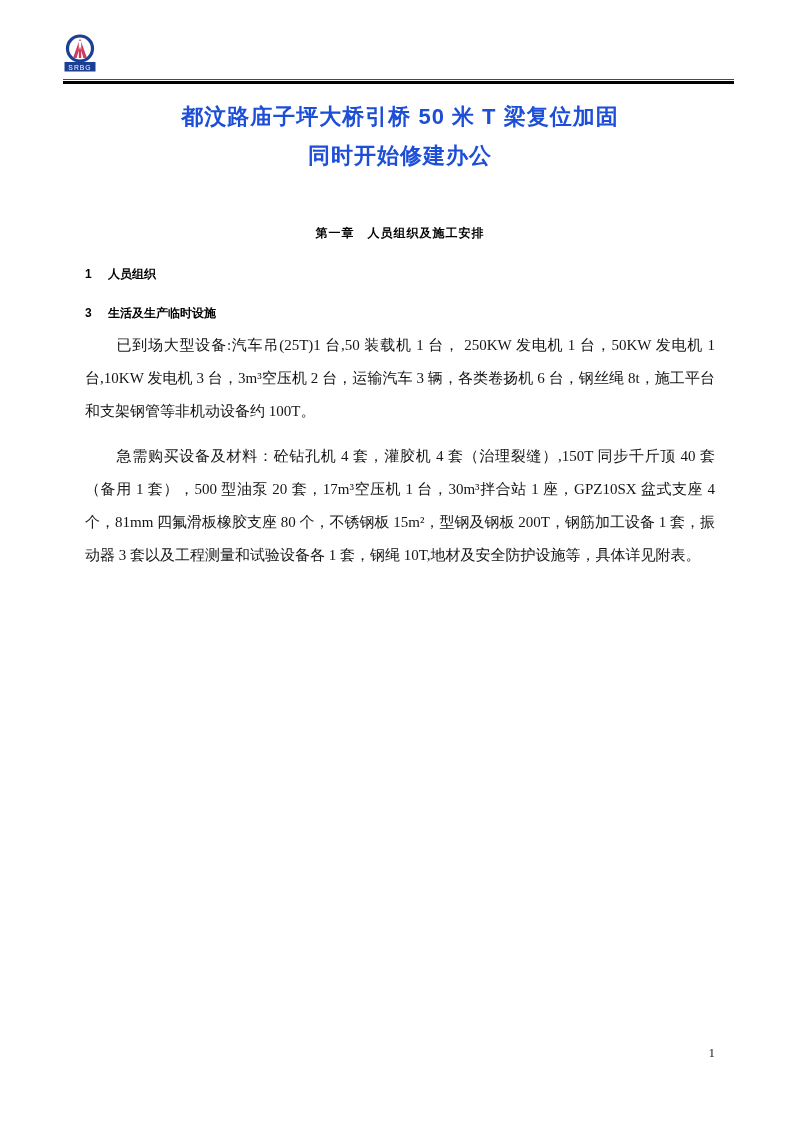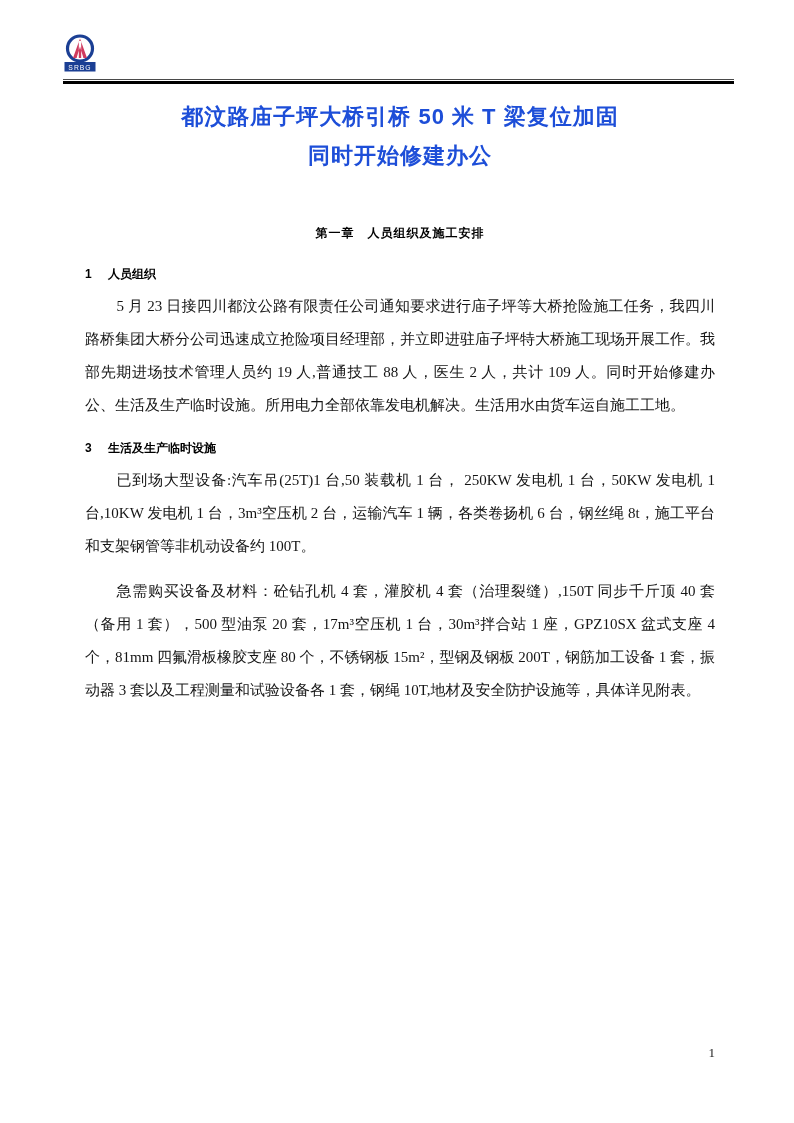--- a/index.html
+++ b/index.html
@@ -112,29 +112,28 @@
       <div>都汶路庙子坪大桥引桥 50 米 T 梁复位加固</div>
       <div>同时开始修建办公</div>
     </h1>
 
     <h2 class="chapter">第一章　人员组织及施工安排</h2>
 
     <div class="section">
       <h3 class="sec-heading">
         <span class="sec-num">1</span><span>人员组织</span>
       </h3>
-      <p class="body-p">5 月 23 日接四川都汶公路有限责任公司通知要求进行庙子坪等大桥抢险施工任务，我四川路桥集团大桥分公司迅速成立抢险项目经理部，并立即进驻庙子坪特大桥施工现场开展工作。我部先期进场技术管理人员约 19 人,普通技工 88 人，医生 2 人，共计 109 人。同时开始修建办公、生活及生产临时设施。所用电力全部依靠发电机解决。生活用水由货车运自施工工地。</p>
     </div>
 
 
     <div class="section">
       <h3 class="sec-heading">
         <span class="sec-num">3</span><span>生活及生产临时设施</span>
       </h3>
-      <p class="body-p">已到场大型设备:汽车吊(25T)1 台,50 装载机 1 台， 250KW 发电机 1 台，50KW 发电机 1 台,10KW 发电机 1 台，3m³空压机 2 台，运输汽车 1 辆，各类卷扬机 6 台，钢丝绳 8t，施工平台和支架钢管等非机动设备约 100T。</p>
+      <p class="body-p">已到场大型设备:汽车吊(25T)1 台,50 装载机 1 台， 250KW 发电机 1 台，50KW 发电机 1 台,10KW 发电机 3 台，3m³空压机 2 台，运输汽车 3 辆，各类卷扬机 6 台，钢丝绳 8t，施工平台和支架钢管等非机动设备约 100T。</p>
       <p class="body-p">急需购买设备及材料：砼钻孔机 4 套，灌胶机 4 套（治理裂缝）,150T 同步千斤顶 40 套（备用 1 套），500 型油泵 20 套，17m³空压机 1 台，30m³拌合站 1 座，GPZ10SX 盆式支座 4 个，81mm 四氟滑板橡胶支座 80 个，不锈钢板 15m²，型钢及钢板 200T，钢筋加工设备 1 套，振动器 3 套以及工程测量和试验设备各 1 套，钢绳 10T,地材及安全防护设施等，具体详见附表。</p>
     </div>
 
   </div>
 
   <div class="page-number">1</div>
 
 </div>
 
 </body></html>

